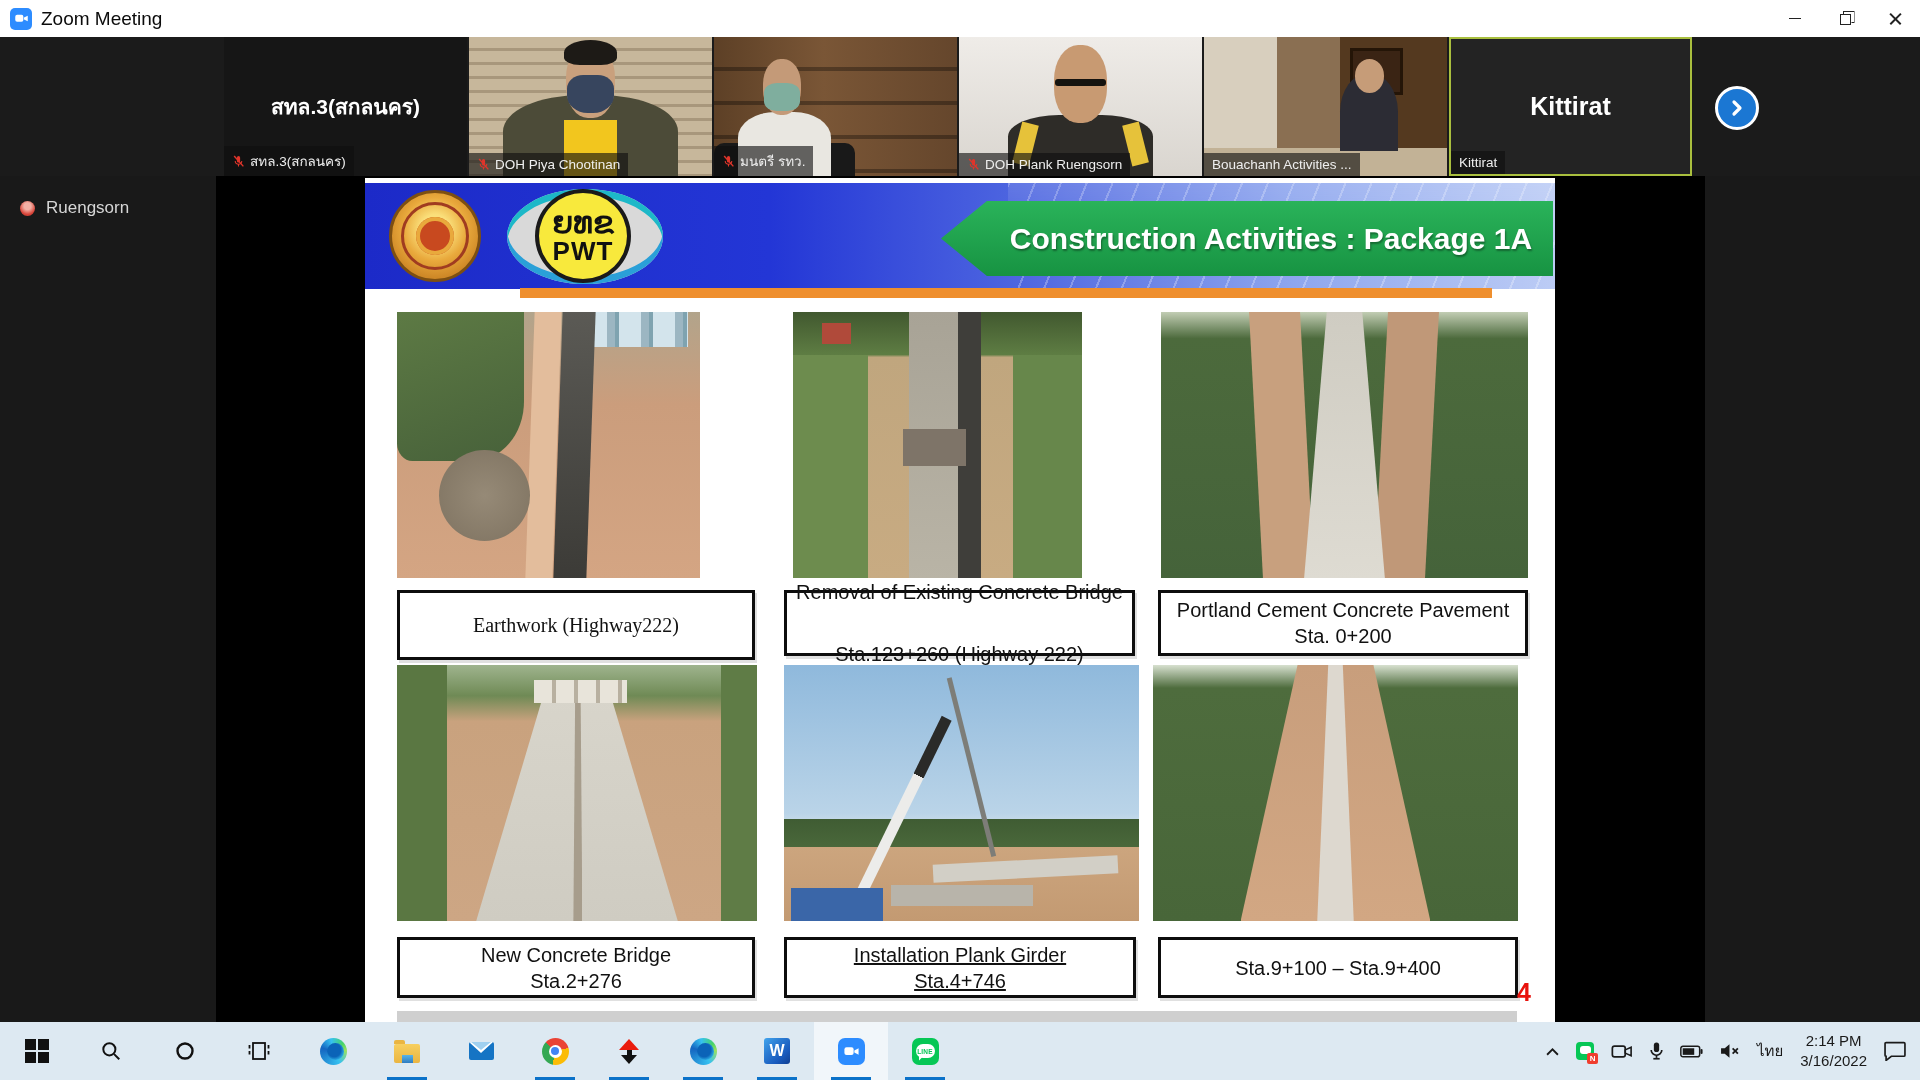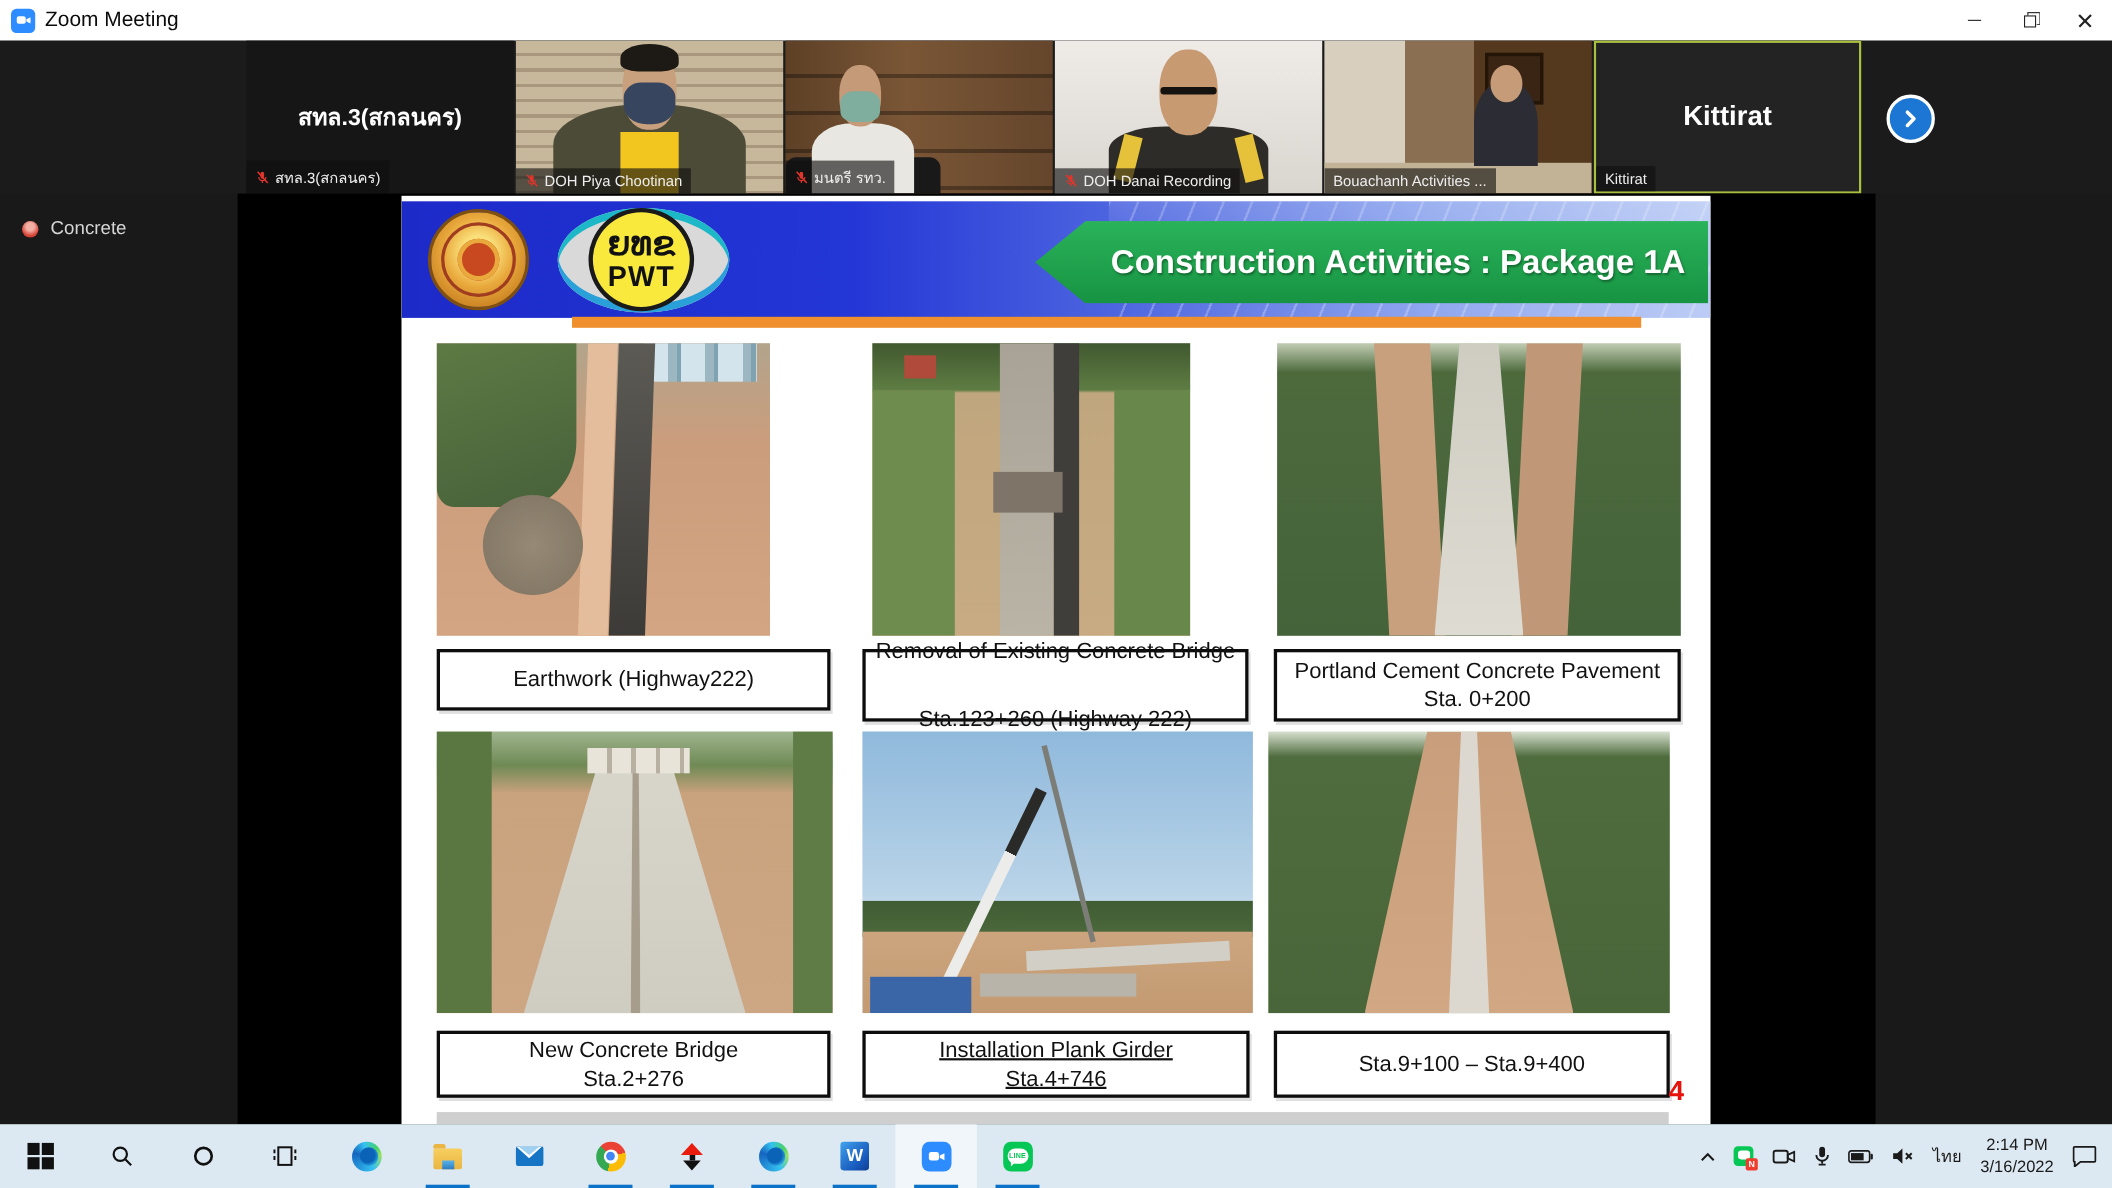--- a/index.html
+++ b/index.html
@@ -279,21 +279,21 @@
           <i class="y1"></i>
           <i class="y2"></i>
           <i class="head"></i>
           <i class="glasses"></i>
         <div class="name-tag">
           <svg width="13" height="13" viewBox="0 0 24 24">
               <path fill="#e0352b" d="M12 14a3 3 0 0 0 3-3V5a3 3 0 0 0-6 0v6a3 3 0 0 0 3 3z"></path>
               <path fill="#e0352b" d="M17 11a5 5 0 0 1-10 0H5a7 7 0 0 0 6 6.9V21h2v-3.1A7 7 0 0 0 19 11h-2z"></path>
               <line x1="4" y1="2" x2="21" y2="21" stroke="#e0352b" stroke-width="2.6"></line>
             </svg>
-          <span>DOH Danai Recording</span>
+          <span>DOH Plank Ruengsorn</span>
         </div>
       </div>
       <div class="tile v-bou">
         <i class="frame"></i>
           <i class="desk"></i>
           <i class="person"></i>
           <i class="phead"></i>
         <div class="name-tag">
           <span>Bouachanh Activities ...</span>
         </div>
@@ -308,21 +308,21 @@
     <div class="next-btn">
       <svg width="18" height="18" viewBox="0 0 18 18">
           <path d="M6 3l6 6-6 6" fill="none" stroke="#fff" stroke-width="3.2" stroke-linecap="round" stroke-linejoin="round"></path>
         </svg>
     </div>
   </div>
 
   <div class="main">
     <div class="rec">
       <span class="rec-dot"></span>
-      <span class="rec-label">Concrete</span>
+      <span class="rec-label">Ruengsorn</span>
     </div>
 
     <div class="share">
       <div class="slide">
 
         <div class="banner">
           <div class="seal"></div>
           <div class="pwt">
             <span class="pwt-swoosh"></span>
             <span class="pwt-ball">
@@ -350,21 +350,21 @@
             <i class="dark"></i>
             <i class="work"></i>
             <i class="roof"></i>
         </div>
         <div class="photo ph3" style="left:796px;top:134px;width:367px;height:266px;">
           <i class="dirtL"></i>
             <i class="dirtR"></i>
             <i class="conc"></i>
         </div>
 
-        <div class="caption" style="left:32px;top:412px;width:358px;height:56px;">
+        <div class="caption" style="left:32px;top:412px;width:358px;height:70px;font-family:Liberation Serif, serif;">
           <div>Earthwork (Highway222)</div>
         </div>
         <div class="caption" style="left:419px;top:412px;width:351px;height:66px;gap:36px;">
           <div>Removal of Existing Concrete Bridge</div>
           <div>Sta.123+260 (Highway 222)</div>
         </div>
         <div class="caption" style="left:793px;top:412px;width:370px;height:66px;">
           <div>Portland Cement Concrete Pavement</div>
           <div>Sta. 0+200</div>
         </div>

